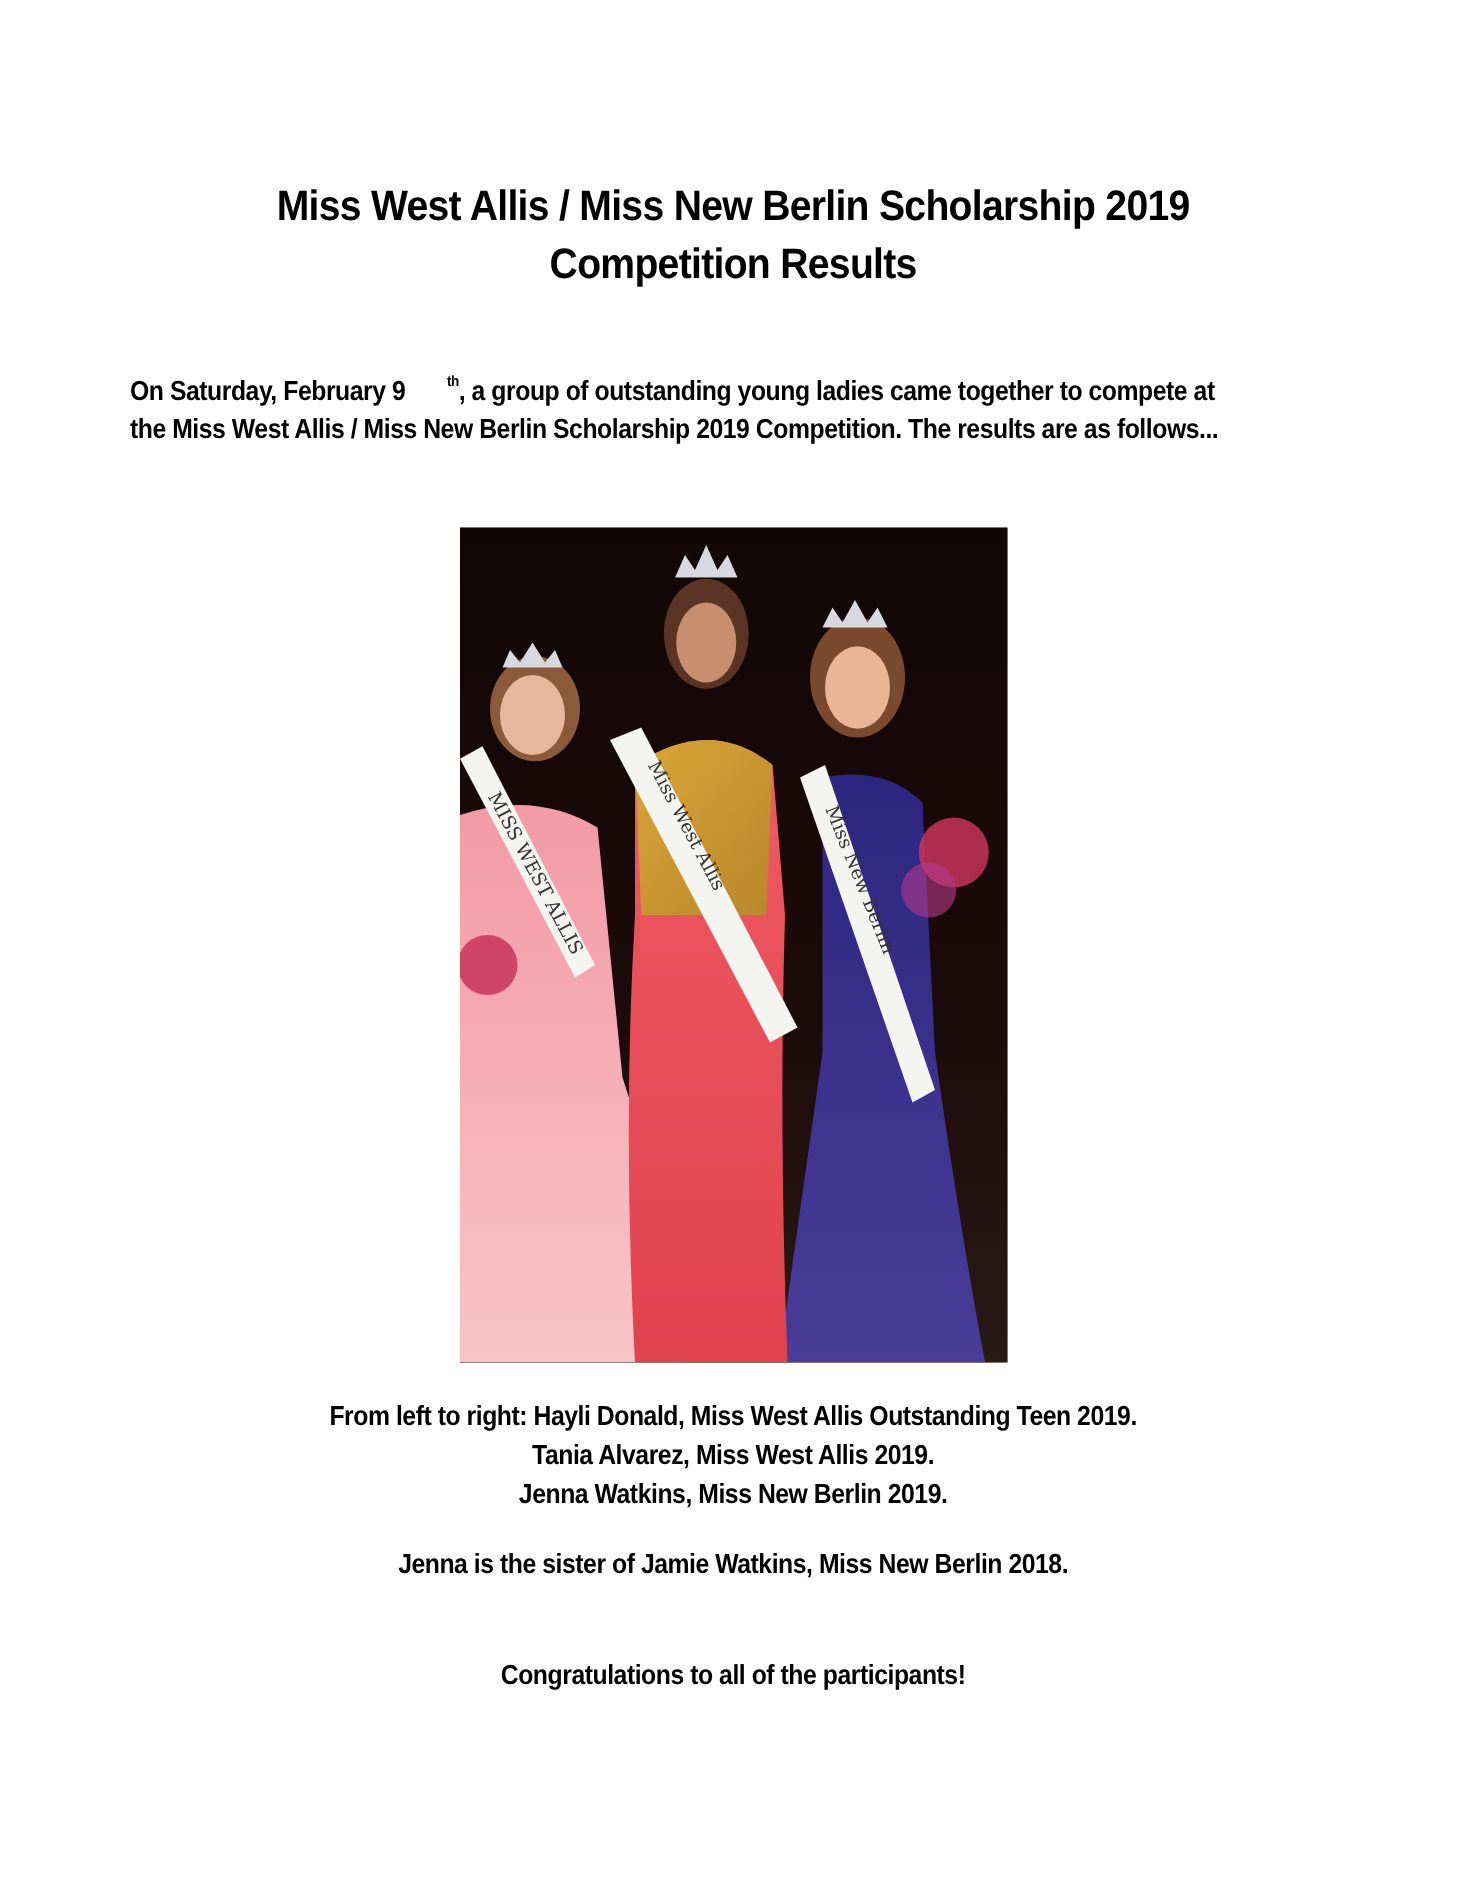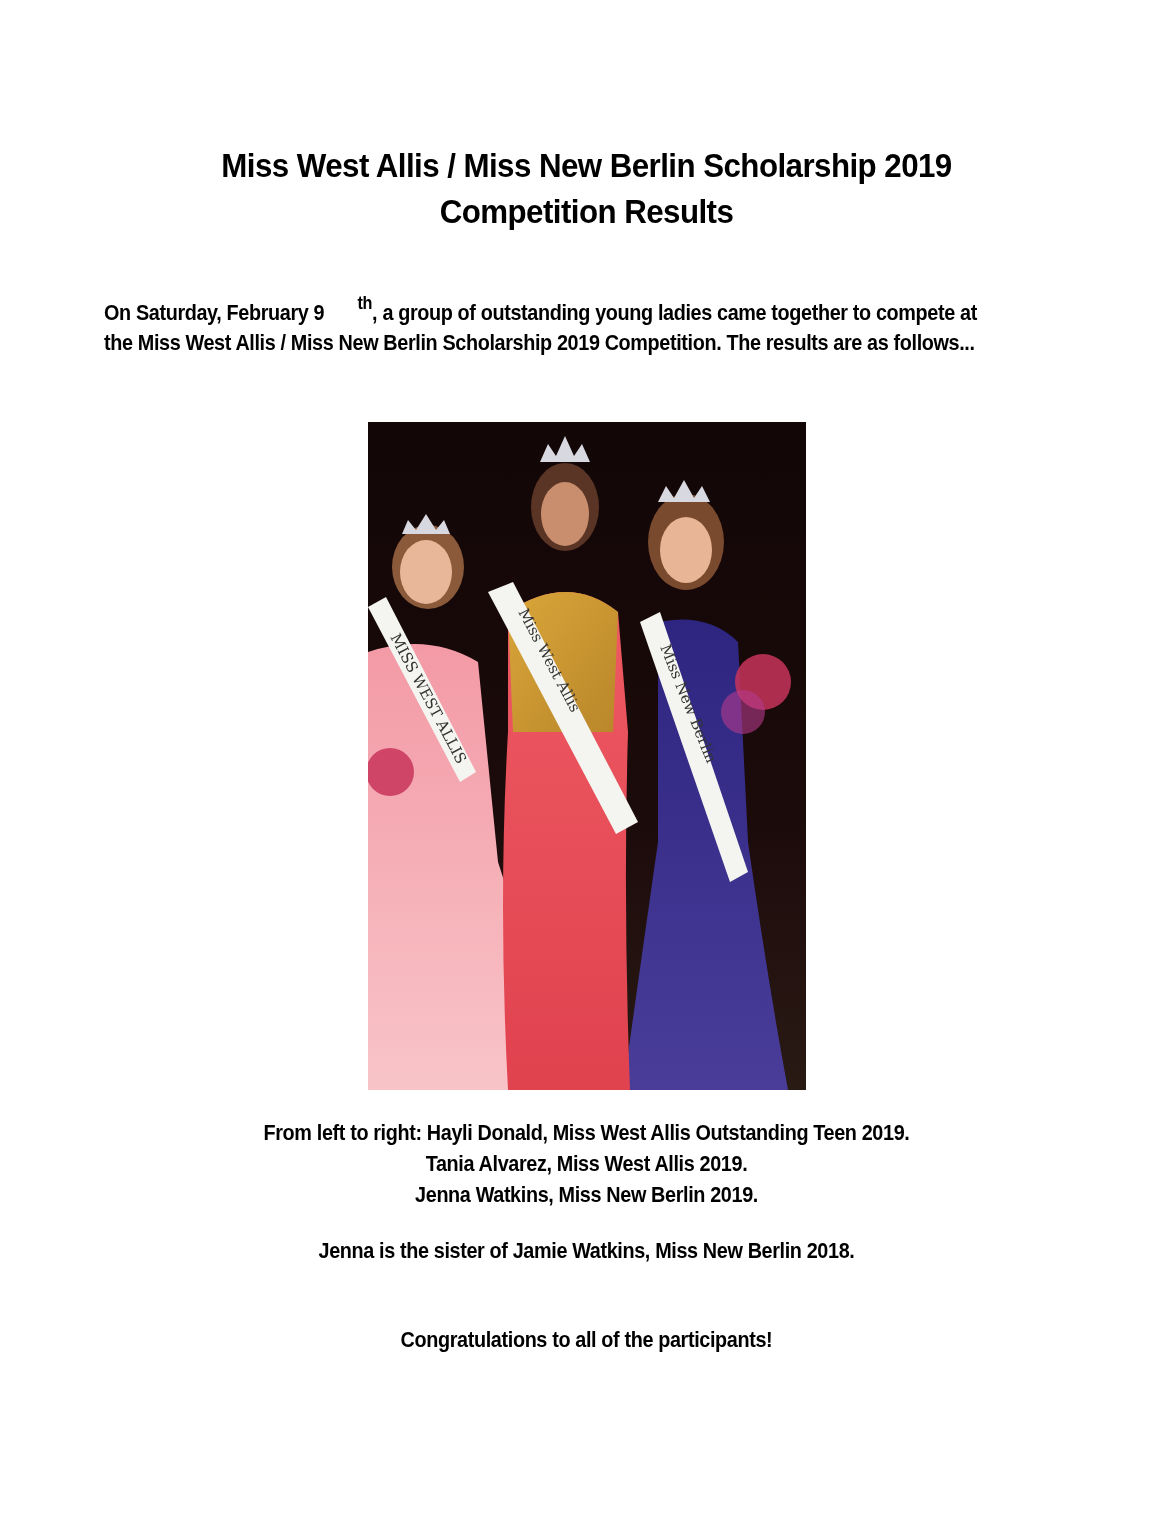--- a/index.html
+++ b/index.html
@@ -11,21 +11,21 @@
     .title {
       position: absolute; left: 0; top: 142px; width: 1173px;
       text-align: center; font-weight: 700; font-size: 34px; line-height: 46px;
       letter-spacing: -0.6px; transform: scaleX(0.92); transform-origin: center;
     }
     .intro {
       position: absolute; left: 104px; top: 298px; width: 980px;
       font-weight: 700; font-size: 22px; line-height: 30px; letter-spacing: -0.4px;
       transform: scaleX(0.9); transform-origin: left top;
     }
-    .intro sup { font-size: 18px; line-height: 0; position: relative; top: -3px; margin-left: 37px; }
+    .intro sup { font-size: 12px; line-height: 0; position: relative; top: -3px; margin-left: 37px; }
     .photo {
       position: absolute; left: 368px; top: 422px; width: 438px; height: 668px;
       overflow: hidden; background: #140707;
     }
     .photo svg { display: block; width: 100%; height: 100%; }
     .captions {
       position: absolute; left: 0; top: 1117px; width: 1173px;
       text-align: center; font-weight: 700; font-size: 22px; line-height: 31px;
       letter-spacing: -0.4px; transform: scaleX(0.9); transform-origin: center top;
     }

